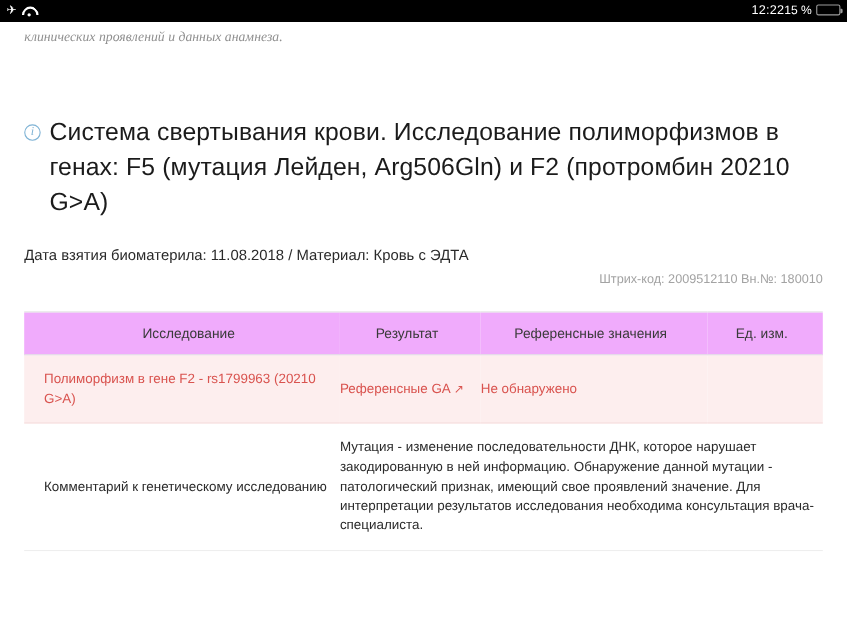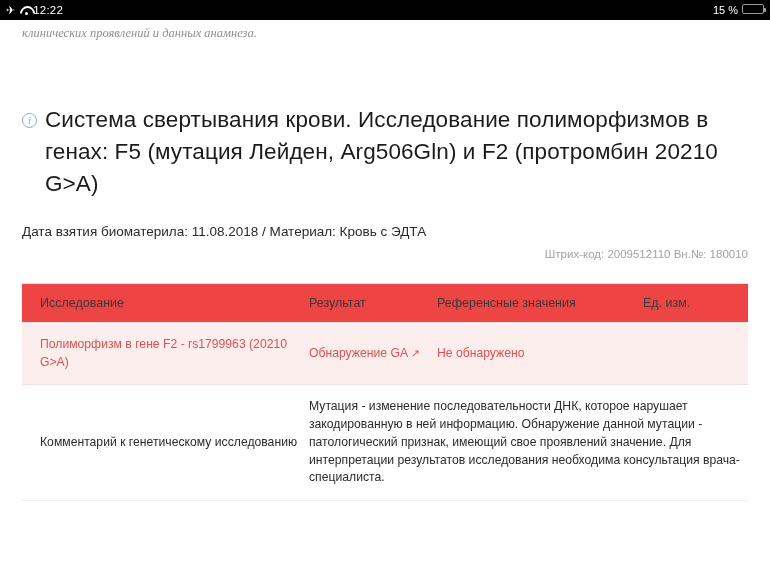--- a/index.html
+++ b/index.html
@@ -16,21 +16,21 @@
   .status-bar {
     height: 20px;
     background: #000000;
     color: #ffffff;
     display: flex;
     align-items: center;
     font-size: 11px;
     padding: 0 6px;
   }
   .sb-left { display: flex; align-items: center; gap: 5px; flex: 0 0 auto; }
-  .sb-center { flex: 1 1 auto; text-align: left; font-size: 11.5px; letter-spacing: .2px; }
+  .sb-center { flex: 1 1 auto; text-align: right; font-size: 11.5px; letter-spacing: .2px; }
   .sb-right { display: flex; align-items: flex-start; gap: 4px; flex: 0 0 auto; }
   .airplane { font-size: 11px; line-height: 1; }
   .wifi { display: inline-block; width: 13px; height: 10px; position: relative; }
   .wifi::before {
     content: "";
     position: absolute; left: 0; top: 1px;
     width: 11px; height: 11px;
     border: 2px solid #ffffff;
     border-radius: 50%;
     border-right-color: transparent;
@@ -117,25 +117,25 @@
   }
 
   
   table.results {
     width: 100%;
     border-collapse: collapse;
     margin-top: 23px;
     table-layout: fixed;
   }
   table.results thead th {
-    background: #ef4444;
+    background: #f0abfc;
     font-size: 12.5px;
     font-weight: 400;
     color: #3a3a3a;
-    text-align: left;
+    text-align: center;
     padding: 12px 6px 12px 0;
     border-top: 1px solid #e4e4e4;
     border-bottom: 1px solid #e4e4e4;
   }
   table.results thead th:first-child { padding-left: 18px; }
 
   table.results td {
     font-size: 12.2px;
     color: #2b2b2b;
     padding: 13px 8px 13px 0;
@@ -198,21 +198,21 @@
         <th>Результат</th>
         <th>Референсные значения</th>
         <th>Ед. изм.</th>
       </tr>
     </thead>
     <tbody>
 
       <tr class="row-alert">
         <td class="cell-name">Полиморфизм в гене F2 - rs1799963 (20210 G&gt;A)</td>
         <td>
-          <span>Обнаружение GA</span>
+          <span>Референсные GA</span>
           <span class="arrow-up">↗</span>
         </td>
         <td>Не обнаружено</td>
         <td></td>
       </tr>
 
 
       <tr>
         <td class="cell-name">Комментарий к генетическому исследованию</td>
         <td class="cell-comment-text" colspan="3">Мутация - изменение последовательности ДНК, которое нарушает закодированную в ней информацию. Обнаружение данной мутации - патологический признак, имеющий свое проявлений значение. Для интерпретации результатов исследования необходима консультация врача-специалиста.</td>

